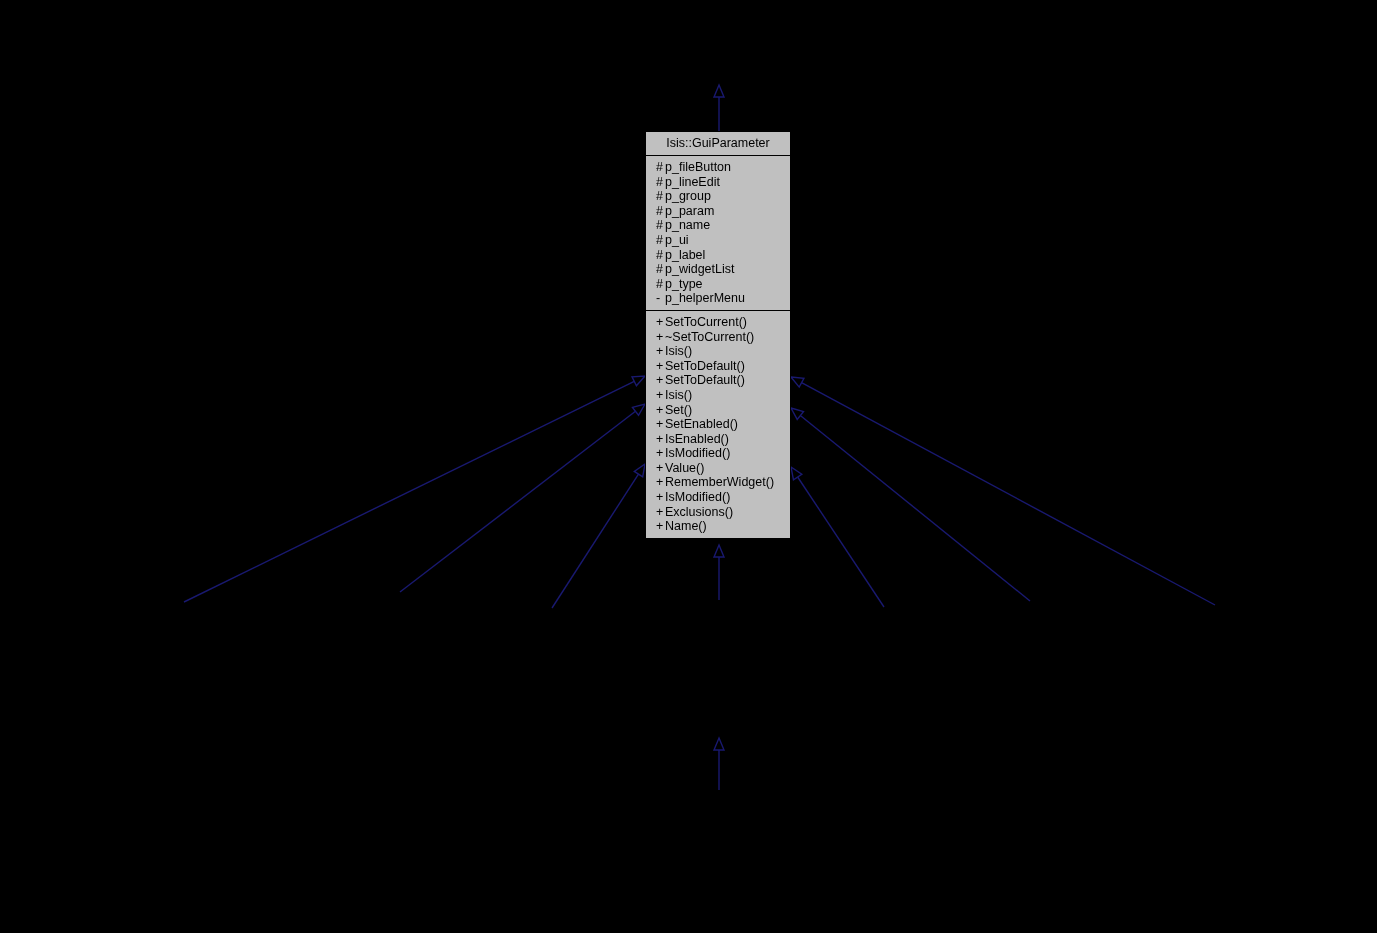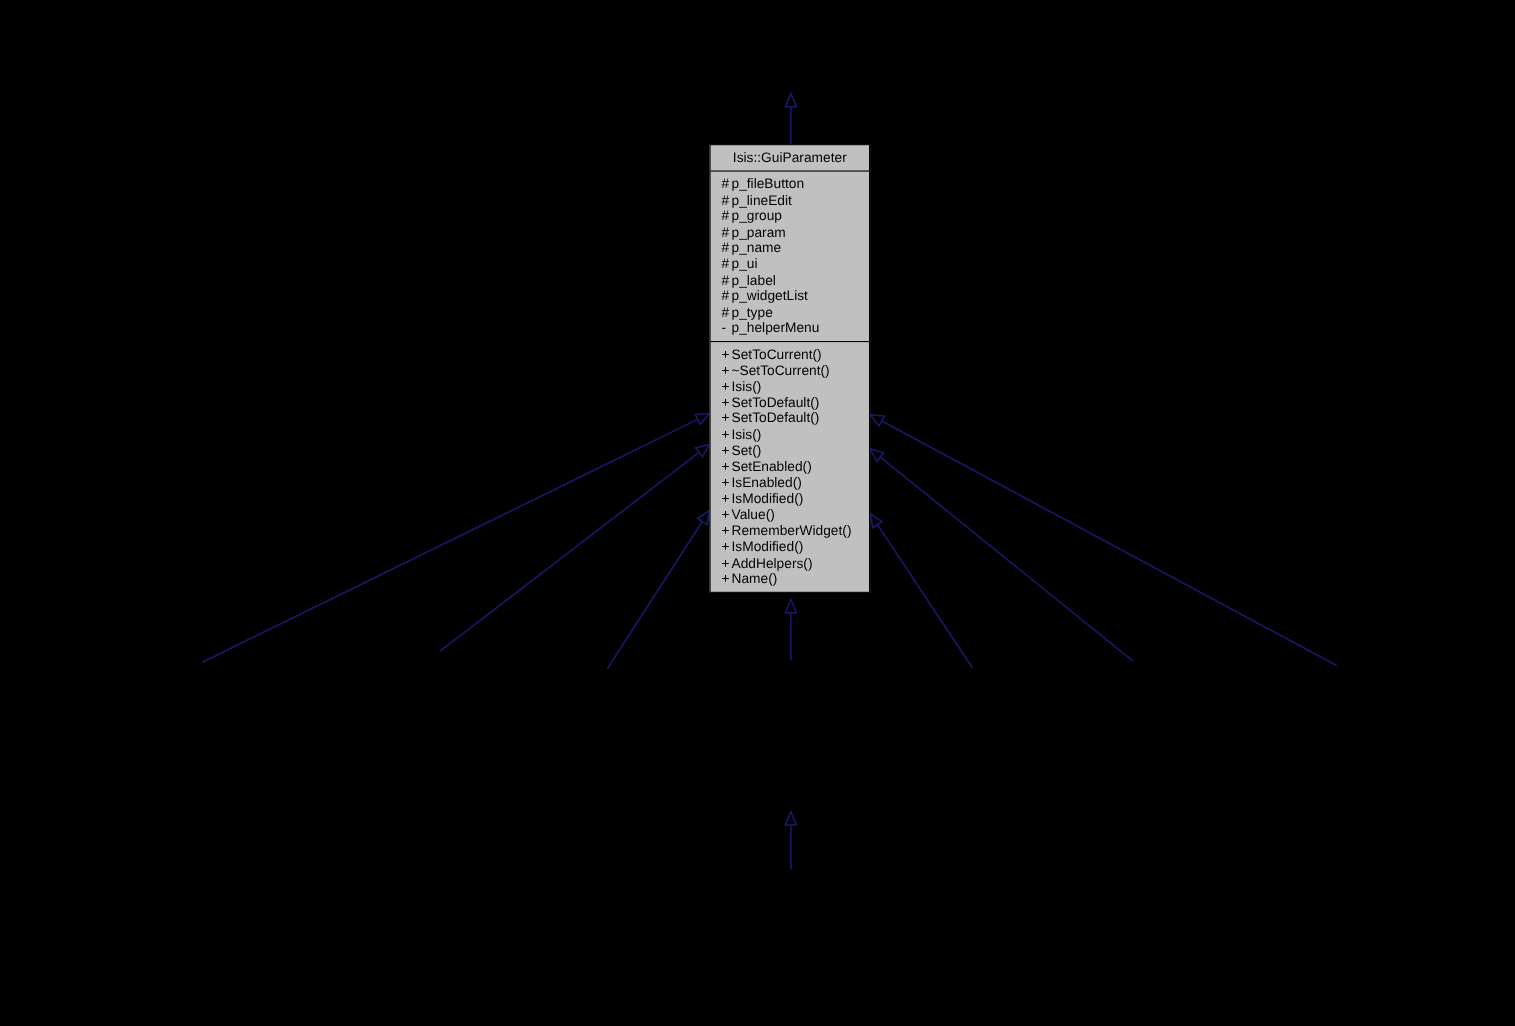--- a/index.html
+++ b/index.html
@@ -130,18 +130,18 @@
         <div class="member-row"><span class="member-vis">+</span><span>SetToDefault()</span></div>
         <div class="member-row"><span class="member-vis">+</span><span>SetToDefault()</span></div>
         <div class="member-row"><span class="member-vis">+</span><span>Isis()</span></div>
         <div class="member-row"><span class="member-vis">+</span><span>Set()</span></div>
         <div class="member-row"><span class="member-vis">+</span><span>SetEnabled()</span></div>
         <div class="member-row"><span class="member-vis">+</span><span>IsEnabled()</span></div>
         <div class="member-row"><span class="member-vis">+</span><span>IsModified()</span></div>
         <div class="member-row"><span class="member-vis">+</span><span>Value()</span></div>
         <div class="member-row"><span class="member-vis">+</span><span>RememberWidget()</span></div>
         <div class="member-row"><span class="member-vis">+</span><span>IsModified()</span></div>
-        <div class="member-row"><span class="member-vis">+</span><span>AddHelpers()</span></div>
+        <div class="member-row"><span class="member-vis">+</span><span>Exclusions()</span></div>
         <div class="member-row"><span class="member-vis">+</span><span>Name()</span></div>
       </div>
   </div>
 
 </div>
 
 </body></html>

